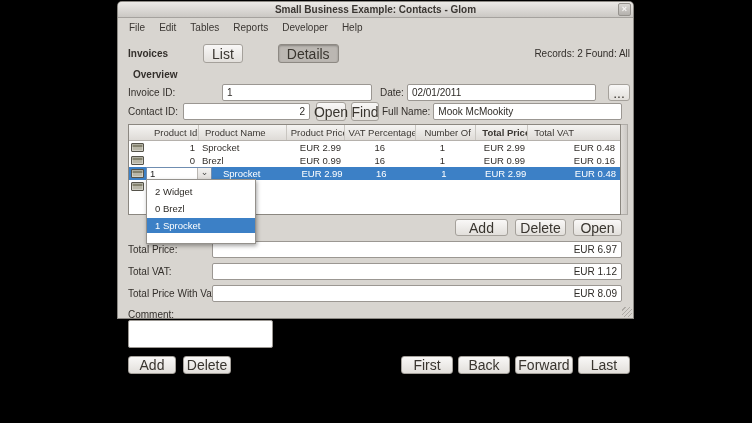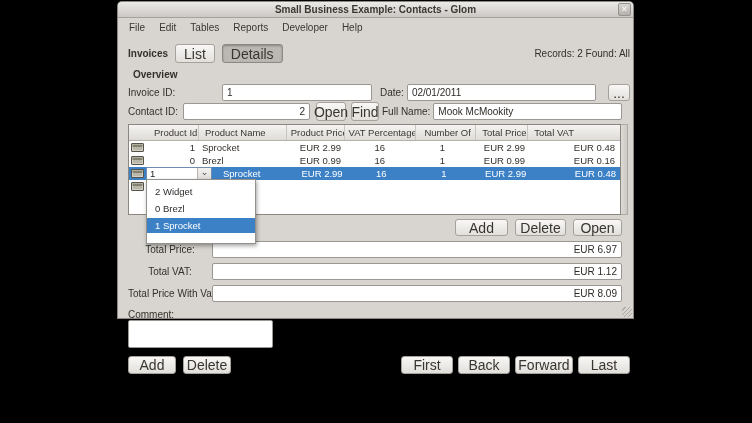--- a/index.html
+++ b/index.html
@@ -25,21 +25,21 @@
     border:1px solid #96938e;border-radius:2px;
     background:linear-gradient(#d9d7d4,#b4b1ad);
     color:#f7f6f5;line-height:11px;text-align:center;font-size:9px;font-weight:bold;
     box-sizing:border-box;cursor:default;
   }
   
   .menubar{display:flex;align-items:center;padding:2px 0 2px 4px;height:15px;}
   .menu-item{padding:1px 7px;color:#3a3632;white-space:nowrap;}
   
   .content{padding:0 3px 0 10px;}
-  .navrow{display:flex;align-items:center;margin-top:7px;height:19px;}
+  .navrow{display:flex;align-items:center;margin-top:7px;height:19px;gap:28px;}
   .tbl-label{font-weight:bold;margin-right:7px;}
   .gbtn{
     font-family:"Liberation Sans",sans-serif;font-size:14px;color:#39352f;
     background:linear-gradient(#f9f8f7,#e2dfdb);
     border:1px solid #a5a19b;border-radius:3px;height:19px;padding:0 8px;
     box-sizing:border-box;display:inline-flex;align-items:center;justify-content:center;
     white-space:nowrap;cursor:default;
   }
   .gbtn.pressed{background:#bbb7b2;box-shadow:inset 0 1px 2px rgba(0,0,0,.28);border-color:#8d8983;}
   .navrow .gbtn{margin-right:7px;}
@@ -47,21 +47,21 @@
   .heading{font-weight:bold;margin:6px 0 3px 5px;line-height:12px;}
   .heading.tight{margin:4px 0 1px 5px;}
   .formrow{display:flex;align-items:center;margin-top:1px;}
   .flabel{white-space:nowrap;}
   .entry{
     font-family:"Liberation Sans",sans-serif;font-size:10px;height:17px;
     border:1px solid #9b9792;border-radius:2px;background:#fff;padding:0 4px;
     box-sizing:border-box;color:#2e2b27;outline:none;
   }
   .entry.ralign{text-align:right;}
-  .w94{width:94px;} .w55{width:55px;} .w84{width:84px;text-align:center;}
+  .w94{width:94px;} .w55{width:55px;} .w84{width:84px;}
   .e150{width:150px;} .e127{width:127px;} .e189{width:189px;margin-left:3px;}
   .ml8{margin-left:8px;} .ml6{margin-left:6px;} .ml5{margin-left:5px;} .ml3{margin-left:3px;}
   .eflex{flex:1;margin-left:3px;margin-right:8px;}
   .btn-open{width:30px;padding:0;} .btn-find{width:28px;padding:0;}
   .btn-more{width:22px;height:17px;padding:0;margin-left:auto;}
   
   .tablewrap{display:flex;margin-top:3px;}
   .gtable{
     position:relative;width:493px;height:91px;background:#fff;
     border:1px solid #8b8780;box-sizing:border-box;overflow:visible;
@@ -69,21 +69,21 @@
   .thead{
     display:flex;height:16px;background:linear-gradient(#f5f4f2,#dedbd7);
     border-bottom:1px solid #b5b1ac;box-sizing:border-box;font-size:9.5px;
   }
   .th{
     border-right:1px solid #c9c6c1;box-sizing:border-box;line-height:15px;
     color:#3a3632;overflow:hidden;white-space:nowrap;
   }
   .hc1{width:70px;padding-left:25px;} .hc2{width:88px;padding-left:6px;}
   .hc3{width:58px;padding-left:4px;} .hc4{width:72px;padding-left:4px;}
-  .hc5{width:60px;padding-left:8px;} .hc6{width:52px;padding-left:6px;}
+  .hc5{width:60px;padding-left:8px;} .hc6{width:52px;padding-left:6px;font-weight:bold;}
   .hc7{width:92px;padding-left:6px;border-right:none;}
   .trow{display:flex;height:13px;line-height:13px;font-size:9.5px;align-items:center;box-sizing:border-box;}
   .trow.sel{background:#3c80c6;color:#fff;}
   .cell{box-sizing:border-box;overflow:hidden;white-space:nowrap;}
   .c1{width:53px;text-align:right;padding-right:2px;}
   .c2{width:88px;padding-left:5px;}
   .c3{width:58px;text-align:right;padding-right:2px;}
   .c4{width:72px;text-align:right;padding-right:30px;}
   .c5{width:60px;text-align:right;padding-right:30px;}
   .c6{width:52px;text-align:right;padding-right:2px;}

